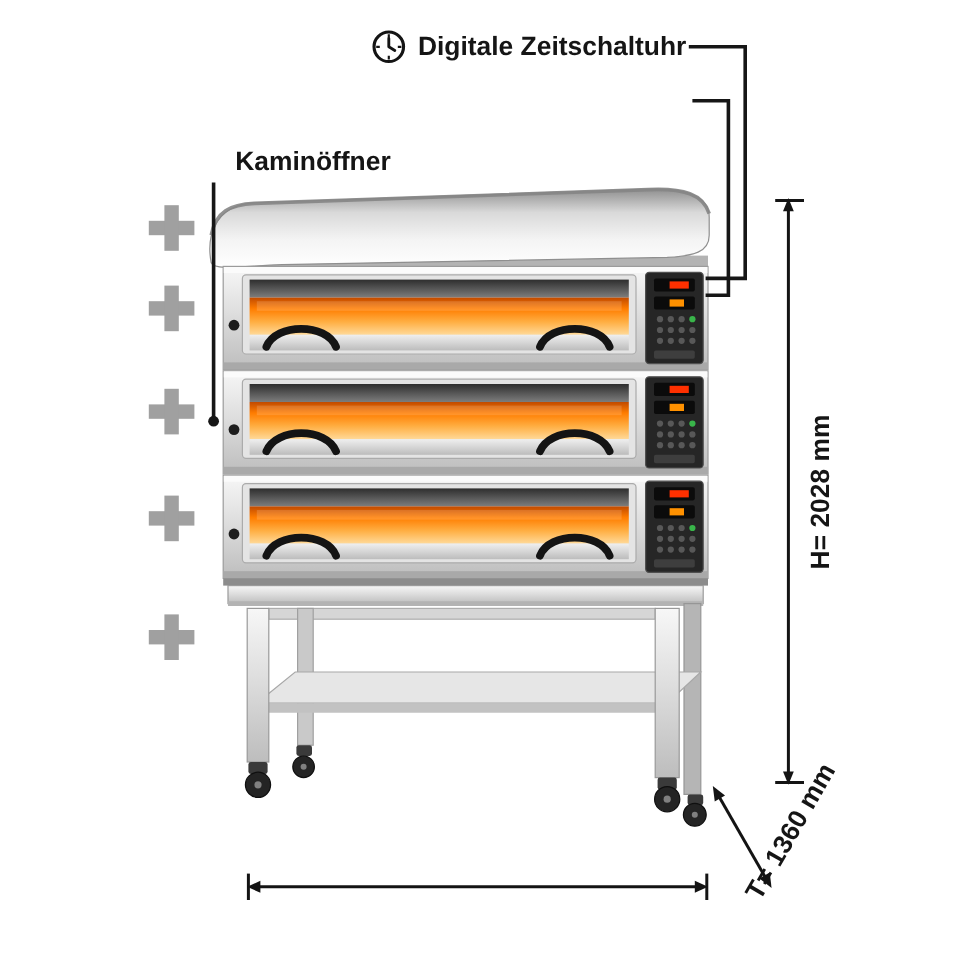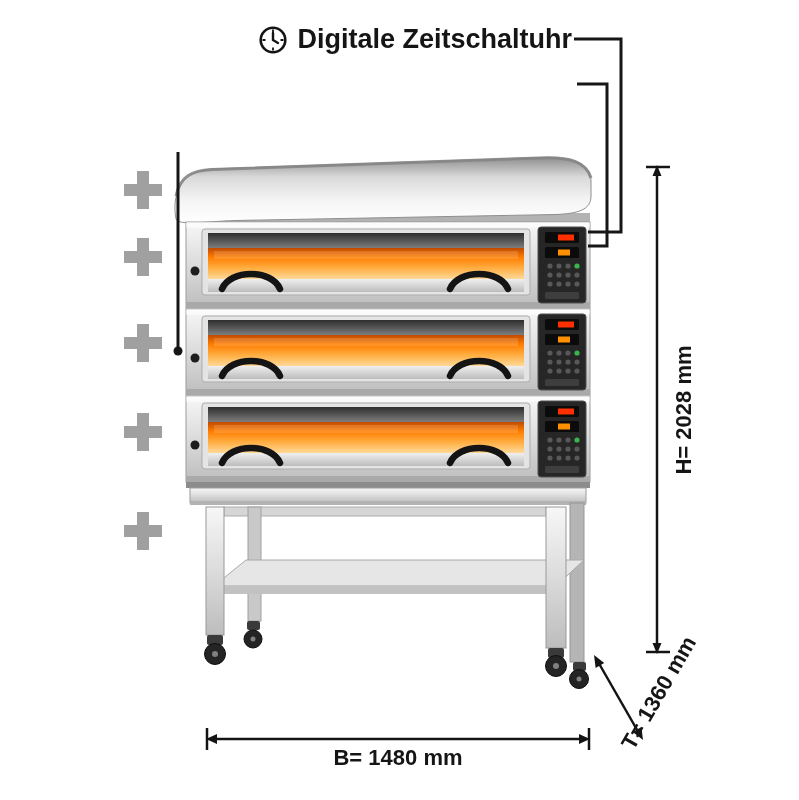--- a/index.html
+++ b/index.html
@@ -12,21 +12,21 @@
     font-family: "Liberation Sans", sans-serif;
     color: #151515;
   }
   svg.scene { position: absolute; left: 0; top: 0; }
   .callout {
     position: absolute;
     display: flex;
     align-items: center;
     gap: 9px;
     font-weight: 700;
-    font-size: 27px;
+    font-size: 22px;
     white-space: nowrap;
     color: #151515;
   }
   .callout-timer { top: 24px; right: 227px; }
   .callout-temp  { top: 69px; right: 223px; }
   .callout-chimney { top: 122px; left: 196px; }
   .clock-wrap { display: inline-flex; width: 30px; height: 30px; }
   .dim {
     position: absolute;
     font-weight: 700;
@@ -198,18 +198,20 @@
       <svg width="30" height="30" viewBox="0 0 30 30">
         <circle cx="15" cy="15" r="12.3" fill="#ffffff" stroke="#141414" stroke-width="2.6"></circle>
         <path d="M 15,4.5 V 7.5 M 25.5,15 H 22.5 M 15,25.5 V 22.5 M 4.5,15 H 7.5" stroke="#141414" stroke-width="1.8"></path>
         <path d="M 15,15 L 15,8 M 15,15 L 20,18" stroke="#141414" stroke-width="2.4" stroke-linecap="round"></path>
       </svg>
     </span>
     <span>Digitale Zeitschaltuhr</span>
   </div>
 
 
+  <div class="callout callout-chimney">
+    <span>Kaminöffner</span>
+  </div>
 
   <div class="dim dim-h">H= 2028 mm</div>
-  <div class="dim dim-b">B= 1480 mm</div>
   <div class="dim dim-t">T= 1360 mm</div>
 
 </div>
 
 </body></html>

